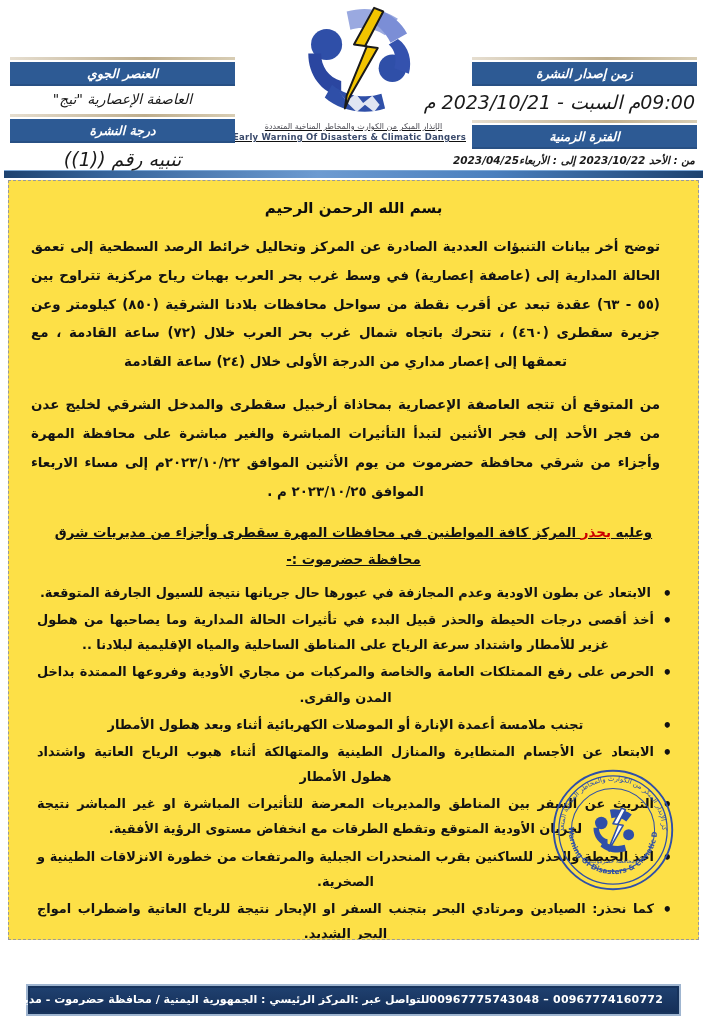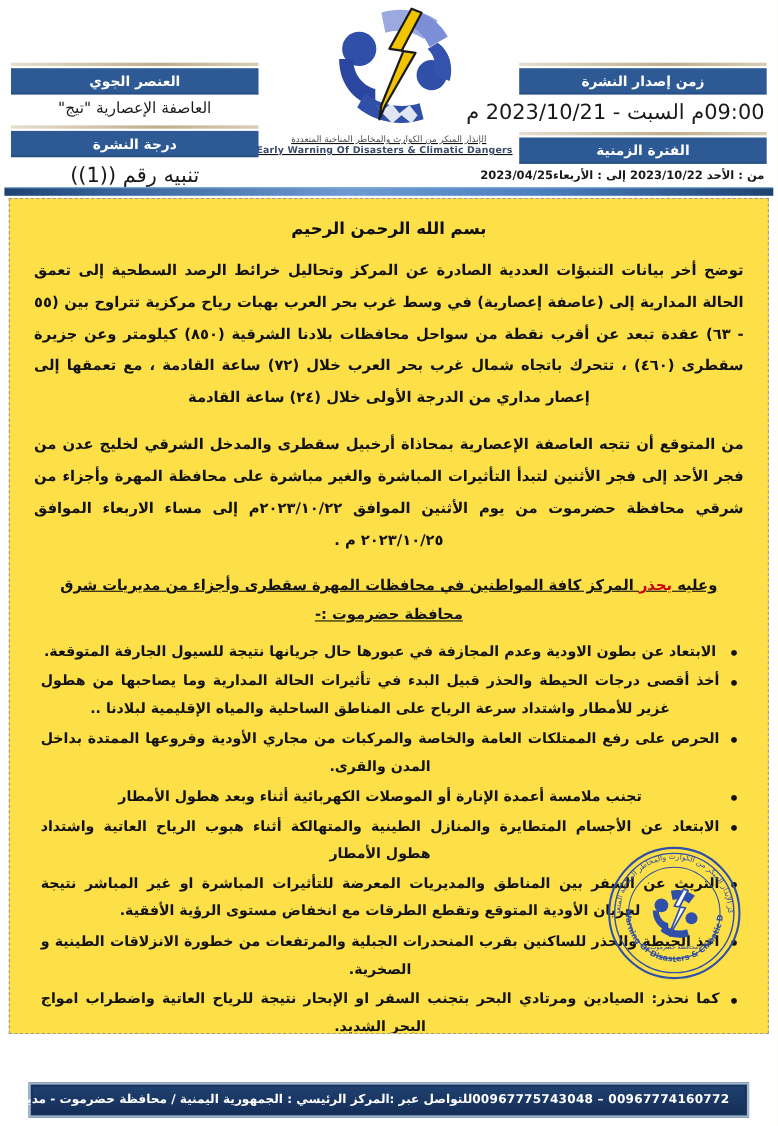--- a/index.html
+++ b/index.html
@@ -27,21 +27,21 @@
     justify-content: space-between;
     padding: 0 10px;
     box-sizing: border-box;
   }
 
   .hdr-col {
     width: 225px;
     padding-top: 57px;
   }
 
-  .hdr-block { margin-bottom: 4px; }
+  .hdr-block { margin-bottom: 4px; font-style: italic; }
 
   .hdr-rule {
     height: 3px;
     background: linear-gradient(to left, #d8cdb4, #bfae8d 40%, #e6ded0);
     margin-bottom: 2px;
   }
 
   .hdr-bar {
     background: #2d5a94;
     color: #ffffff;
@@ -115,21 +115,21 @@
     margin: 6px 0 16px;
   }
 
   .para {
     font-size: 13.4px;
     font-weight: bold;
     line-height: 2.15;
     text-align: justify;
     text-align-last: center;
     color: #121212;
-    margin: 0 0 14px 0;
+    margin: 0 16px 14px 0;
     padding: 0 4px;
   }
   .para.p2 { text-align-last: center; }
 
   .warn-line {
     font-size: 13.4px;
     font-weight: bold;
     line-height: 2.0;
     text-align: center;
     margin: 10px 0 6px 0;

